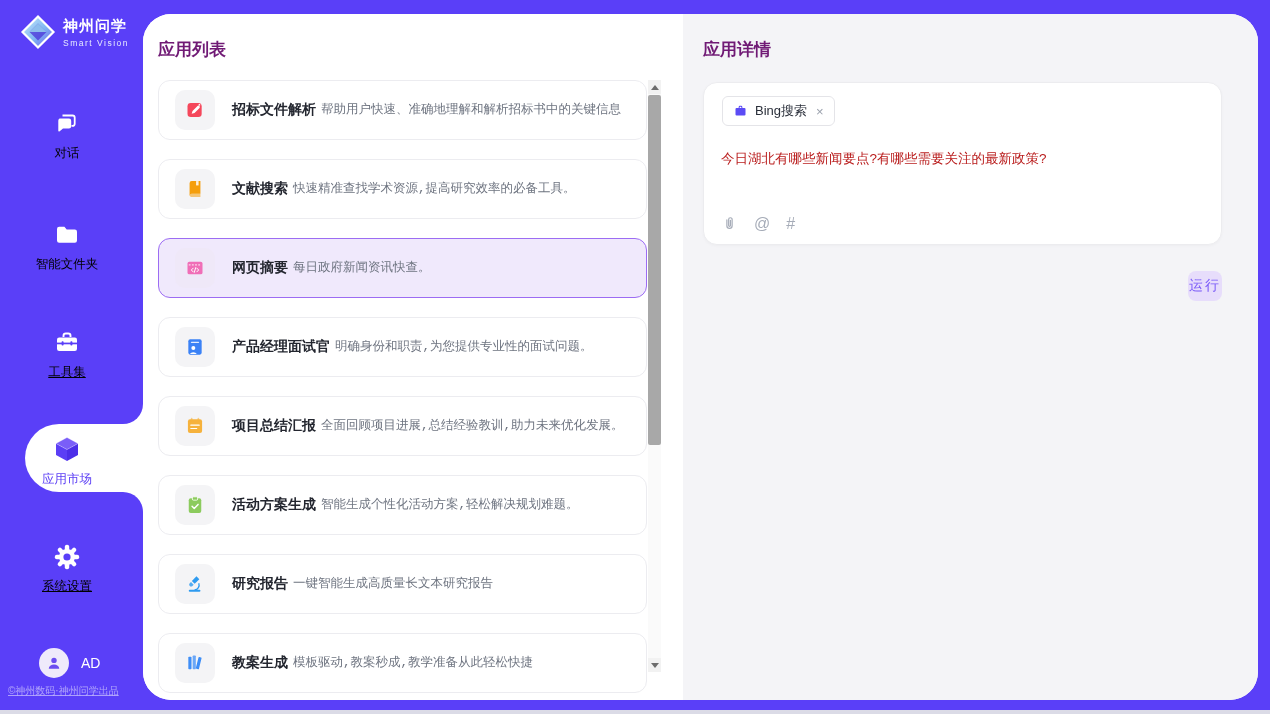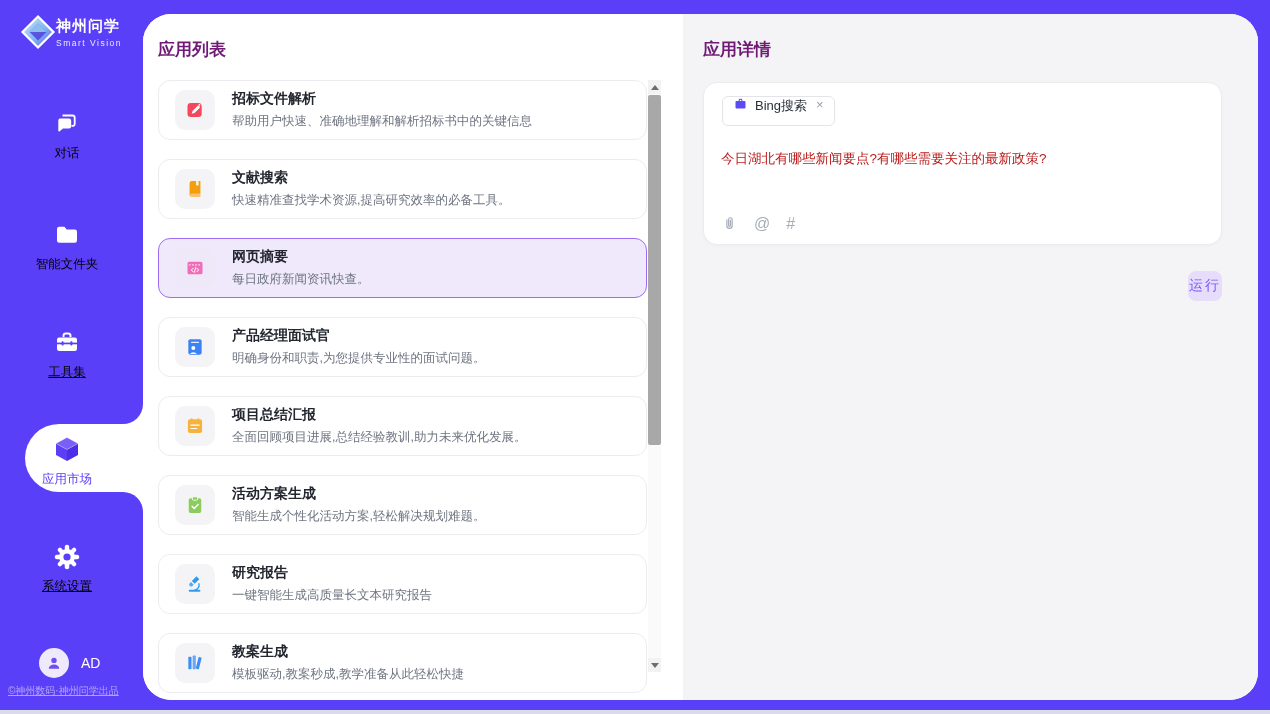--- a/index.html
+++ b/index.html
@@ -10,21 +10,21 @@
   html,body{width:1270px;height:714px;overflow:hidden;}
   body{
     font-family:"Liberation Sans","DejaVu Sans",sans-serif;
     background:#DBDBE6;
     position:relative;
   }
   
   .frame{position:absolute;left:0;top:0;width:1270px;height:710px;background:var(--purple);}
   
   .sidebar{position:absolute;left:0;top:0;width:143px;height:710px;background:var(--purple);}
-  .logo{position:absolute;left:20px;top:14px;display:flex;align-items:center;}
+  .logo{position:absolute;left:20px;top:14px;display:flex;align-items:center;gap:7px;}
   .logo-text .name{color:#fff;font-size:15px;font-weight:700;letter-spacing:1px;}
   .logo-text .tagline{color:#E8ECFF;font-size:8.5px;letter-spacing:1.5px;margin-top:2px;}
   .nav-item{position:absolute;left:0;width:134px;display:flex;flex-direction:column;align-items:center;gap:7px;cursor:pointer;z-index:3;}
   .nav-item .nav-label{color:#000000;font-size:12.5px;}
   .nav-item.underlined .nav-label{text-decoration:underline;}
   .nav-item.active .nav-label{color:var(--accent);}
   .nav-chat{top:110px;}
   .nav-folder{top:221px;}
   .nav-toolbox{top:329px;}
   .nav-market{top:434px;}
@@ -47,34 +47,34 @@
   .detail-panel{position:relative;flex:1;background:#F4F4F7;}
   .panel-title{position:absolute;top:24px;font-size:17px;font-weight:700;color:#701a75;}
   .list-panel .panel-title{left:15px;}
   .detail-panel .panel-title{left:20px;}
   
   .app-list{position:absolute;left:15px;top:66px;width:489px;display:flex;flex-direction:column;gap:19px;}
   .app-card{height:60px;flex:none;background:#fff;border:1px solid #ECECF0;border-radius:12px;display:flex;align-items:center;padding-left:16px;gap:17px;cursor:pointer;}
   .app-card.selected{background:#F0E9FC;border:1px solid #9C6CF3;}
   .app-icon{width:40px;height:40px;border-radius:10px;background:#F4F4F6;display:flex;align-items:center;justify-content:center;flex:none;}
   .app-card.selected .app-icon{background:#EFE8F8;}
-  .app-texts{display:flex;flex-direction:column;gap:5px;}
+  .app-texts{display:flex;flex-direction:row;gap:5px;font-family:Liberation Mono, monospace;}
   .app-name{font-size:14px;font-weight:700;color:#23262F;}
   .app-desc{font-size:12.5px;color:#6E7480;}
   
   .scrollbar{position:absolute;left:505px;top:66px;width:13px;height:592px;background:#FAFAFA;}
   .scroll-btn{position:absolute;left:0;width:13px;height:14px;background:#F2F2F2;display:flex;align-items:center;justify-content:center;cursor:pointer;}
   .scroll-up{top:0;}
   .scroll-down{bottom:0;}
   .tri-up{width:0;height:0;border-left:4px solid transparent;border-right:4px solid transparent;border-bottom:5px solid #6D6D6D;}
   .tri-down{width:0;height:0;border-left:4px solid transparent;border-right:4px solid transparent;border-top:5px solid #6D6D6D;}
   .scroll-thumb{position:absolute;left:0;top:15px;width:13px;height:350px;background:#A8A8A8;border-radius:2px;cursor:pointer;}
   
   .prompt-card{position:absolute;left:20px;top:68px;width:519px;height:163px;background:#fff;border:1px solid #ECECEF;border-radius:14px;box-shadow:0 1px 3px rgba(20,20,40,0.03);}
-  .tool-chip{position:absolute;left:18px;top:13px;height:30px;display:inline-flex;gap:7px;padding:0 10px;border:1px solid #E4E4E8;border-radius:6px;background:#fff;cursor:pointer;}
+  .tool-chip{position:absolute;left:18px;top:13px;height:30px;display:inline-flex;align-items:center;gap:7px;padding:0 10px;border:1px solid #E4E4E8;border-radius:6px;background:#fff;cursor:pointer;}
   .chip-label{font-size:13px;color:#2A2F3A;}
   .chip-close{font-size:13px;color:#9AA0AC;margin-left:2px;cursor:pointer;}
   .prompt-text{position:absolute;left:17px;top:66px;right:20px;font-size:13.5px;color:#b91c1c;line-height:1.5;cursor:text;}
   .prompt-tools{position:absolute;left:17px;bottom:12px;display:flex;align-items:center;gap:16px;color:#A6ACB8;}
   .tool-glyph{font-size:16px;color:#A6ACB8;cursor:pointer;line-height:1;}
   .run-btn{position:absolute;top:257px;right:36px;height:30px;padding:0 1px;background:#E7DDFB;color:#7A5AF8;font-size:14px;letter-spacing:2px;border:none;border-radius:8px;cursor:pointer;display:flex;align-items:center;}
   svg{display:block;}
 </style>
 </head>
 <body>

